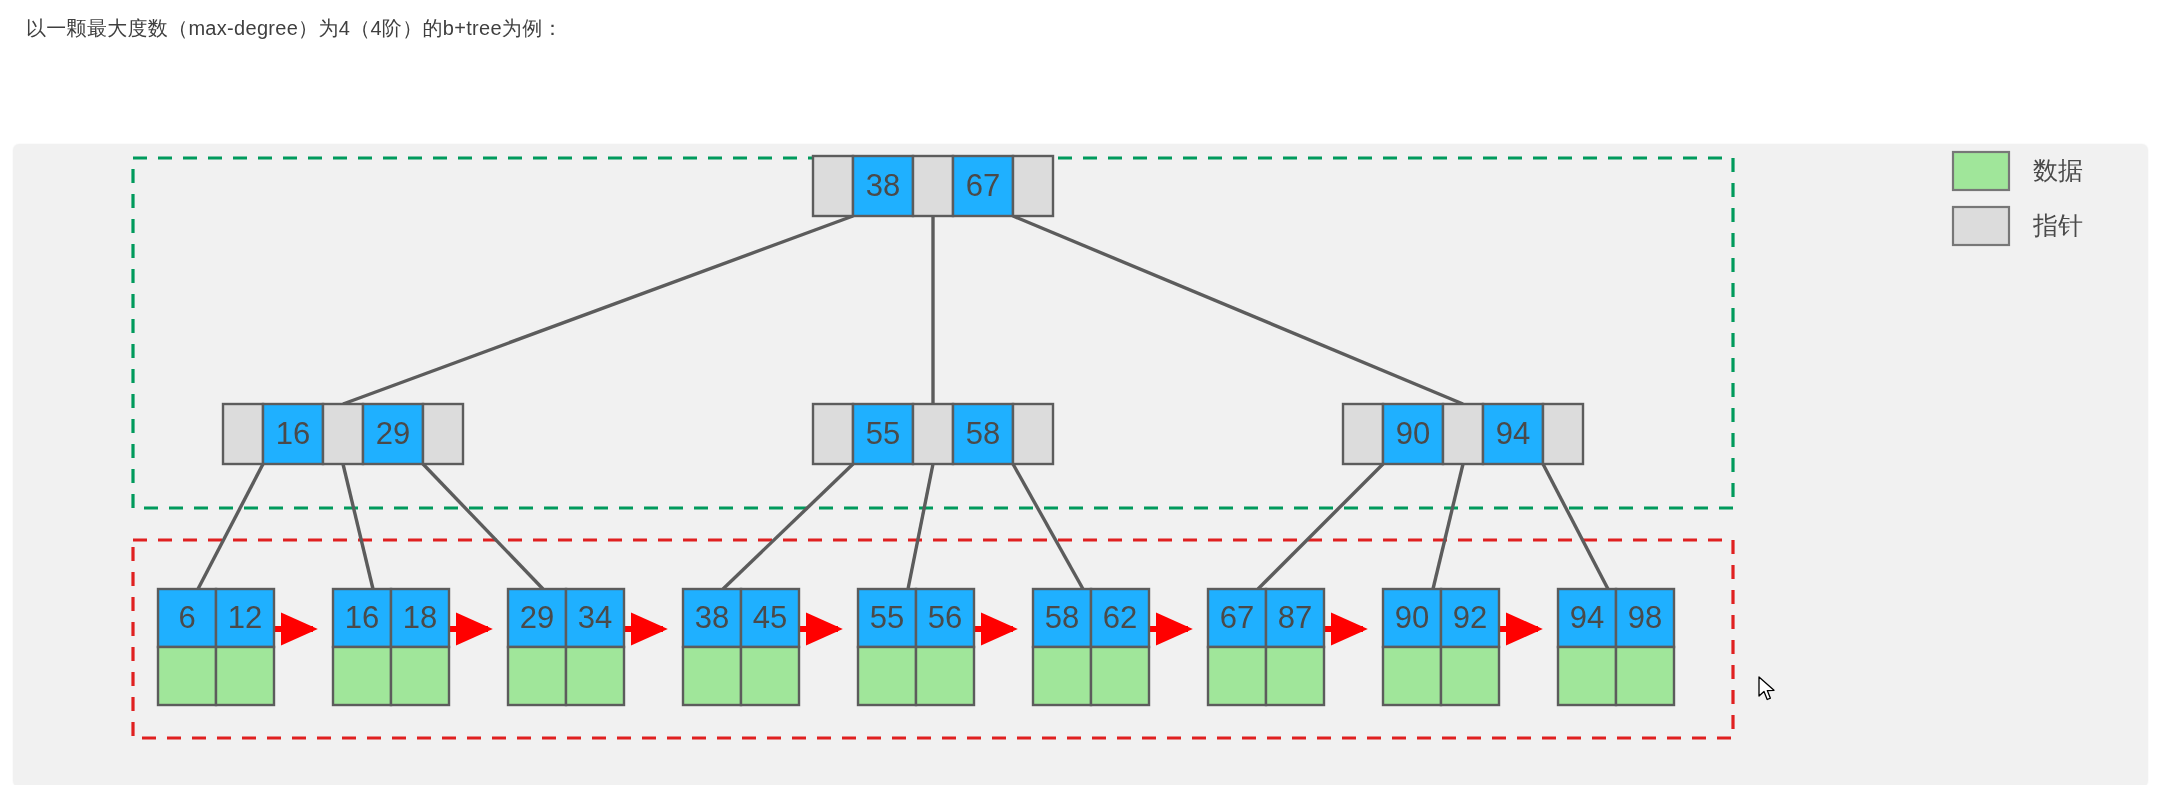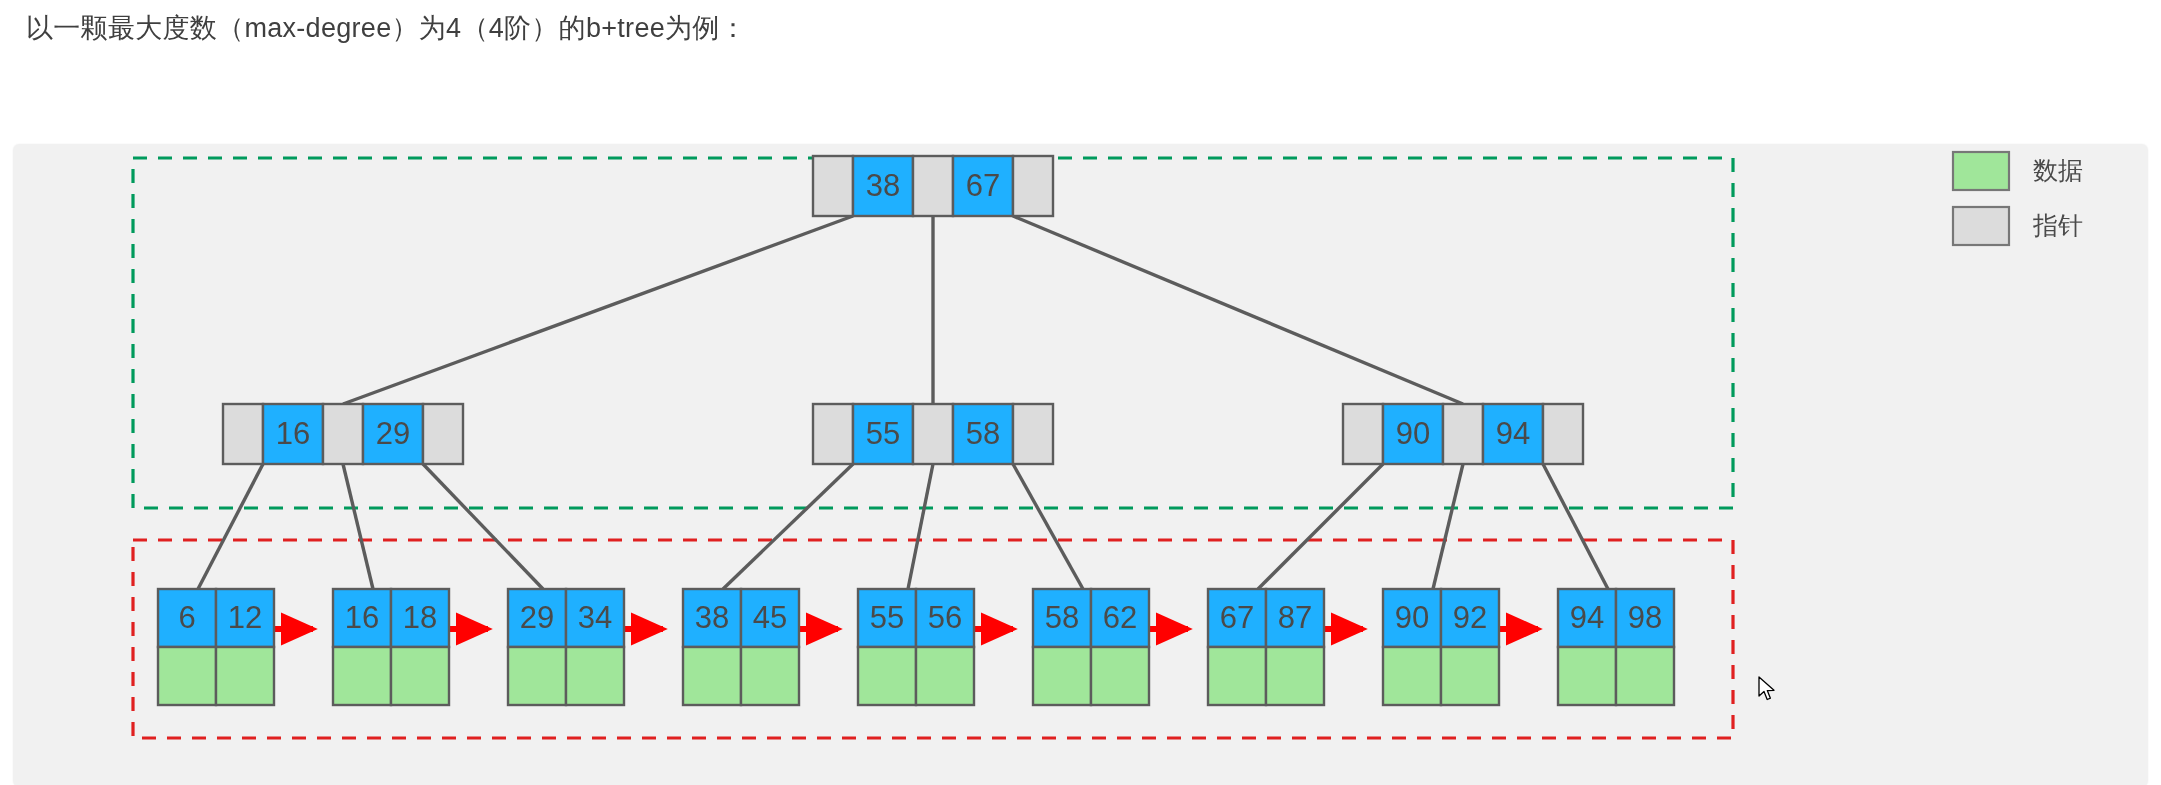--- a/index.html
+++ b/index.html
@@ -11,21 +11,21 @@
     width: 2161px;
     height: 785px;
     font-family: "Liberation Sans", "DejaVu Sans", sans-serif;
     overflow: hidden;
     position: relative;
   }
   #page-title {
     position: absolute;
     left: 26px;
     top: 8px;
-    font-size: 27px;
+    font-size: 20px;
     line-height: 40px;
     color: #3f3f3f;
     letter-spacing: 0.3px;
     white-space: nowrap;
   }
   #diagram-canvas {
     position: absolute;
     left: 13px;
     top: 144px;
     width: 2135px;

